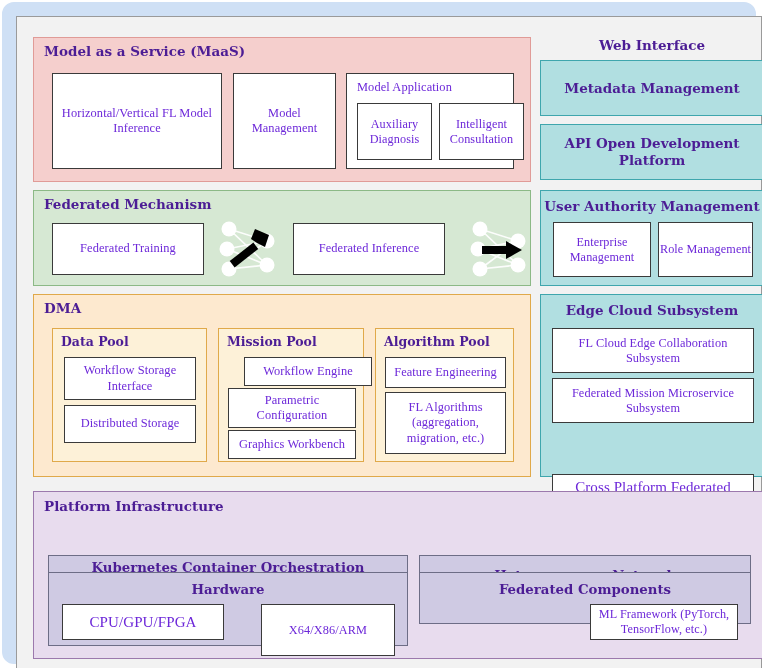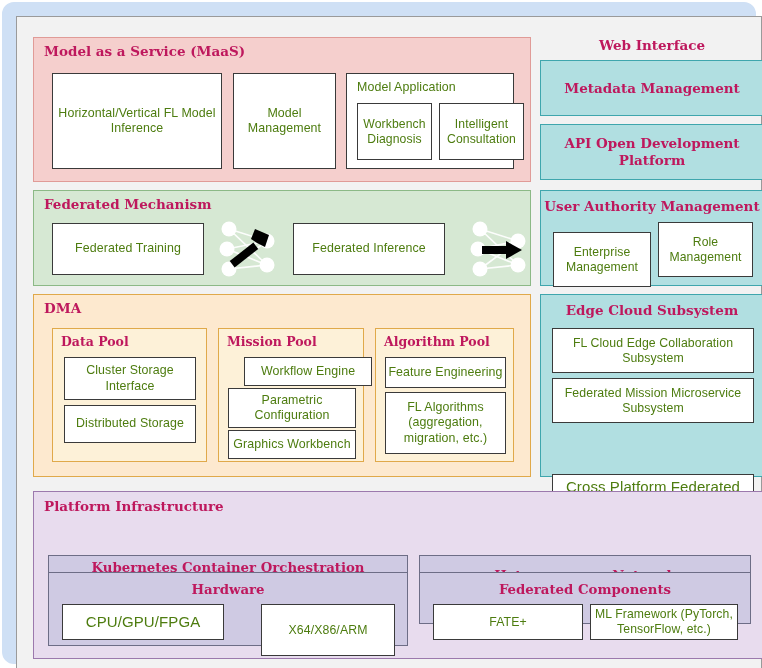--- a/index.html
+++ b/index.html
@@ -22,25 +22,25 @@
     position:absolute;left:8px;top:8px;width:746px;height:654px;
     box-sizing:border-box;
     border:1px solid #9a9a9a;
     background:#f2f2f2;
   }
 
   
   .serif-title{
     font-family:"DejaVu Serif", serif;
     font-weight:bold;
-    color:#be185d;
+    color:#4c1d95;
   }
   .hand{
-    font-family:Liberation Sans, sans-serif;
-    color:#4d7c0f;
+    font-family:Liberation Serif, serif;
+    color:#6d28d9;
     letter-spacing:.1px;
   }
 
   
   .layer{position:absolute;box-sizing:border-box;}
   .layer > .layer-title{
     position:absolute;left:10px;top:5px;
     font-size:13.5px;
   }
 
@@ -112,21 +112,21 @@
     position:absolute;left:0;right:0;top:7px;text-align:center;font-size:13.5px;
   }
   .tealbox.centered{display:flex;align-items:center;justify-content:center;
     text-align:center;line-height:1.25;font-size:13.5px;}
 
   #tb-meta{left:523px;top:43px;width:224px;height:56px;}
   #tb-api{left:523px;top:107px;width:224px;height:56px;}
   #tb-user{left:523px;top:173px;width:224px;height:96px;}
   #tb-edge{left:523px;top:277px;width:224px;height:183px;}
 
-  #ua-b1{left:12px;top:31px;width:98px;height:55px;font-size:12.2px;margin-top:10px;}
+  #ua-b1{left:12px;top:31px;width:98px;height:55px;font-size:12.2px;}
   #ua-b2{left:117px;top:31px;width:95px;height:55px;font-size:12.2px;}
 
   #ec-b1{left:11px;top:33px;width:202px;height:45px;font-size:12.3px;}
   #ec-b2{left:11px;top:83px;width:202px;height:45px;font-size:12.3px;}
   #ec-b3{left:11px;top:133px;width:202px;height:45px;font-size:15px;margin-top:46px;}
 
   
   #platform{
     position:absolute;left:16px;top:474px;width:731px;height:168px;
     box-sizing:border-box;background:#e8dcee;border:1.5px solid #9c79ad;
@@ -159,21 +159,21 @@
   <div id="panel">
 
     <div id="maas" class="layer">
       <div class="layer-title serif-title">Model as a Service (MaaS)</div>
 
       <div id="maas-b1" class="wbox hand">Horizontal/Vertical FL Model Inference</div>
       <div id="maas-b2" class="wbox hand">Model Management</div>
 
       <div id="modelapp">
         <div class="ma-title hand">Model Application</div>
-        <div id="ma-b1" class="wbox hand">Workbench Diagnosis</div>
+        <div id="ma-b1" class="wbox hand">Auxiliary Diagnosis</div>
         <div id="ma-b2" class="wbox hand">Intelligent Consultation</div>
       </div>
     </div>
 
     <div id="fedmech" class="layer">
       <div class="layer-title serif-title">Federated Mechanism</div>
 
       <div id="fm-b1" class="wbox hand">Federated Training</div>
 
       <svg id="nn1" class="nn-icon" viewBox="0 0 62 60">
@@ -221,21 +221,21 @@
           <path d="M38 22 L54 31 L38 40 Z"></path>
         </g>
       </svg>
     </div>
 
     <div id="dma" class="layer">
       <div class="layer-title serif-title">DMA</div>
 
       <div id="pool1" class="pool">
         <div class="pool-title serif-title">Data Pool</div>
-        <div id="p1-b1" class="wbox hand">Cluster Storage Interface</div>
+        <div id="p1-b1" class="wbox hand">Workflow Storage Interface</div>
         <div id="p1-b2" class="wbox hand">Distributed Storage</div>
       </div>
 
       <div id="pool2" class="pool">
         <div class="pool-title serif-title">Mission Pool</div>
         <div id="p2-b1" class="wbox hand">Workflow Engine</div>
         <div id="p2-b2" class="wbox hand">Parametric Configuration</div>
         <div id="p2-b3" class="wbox hand">Graphics Workbench</div>
       </div>
 
@@ -272,19 +272,18 @@
       <div id="lav-net" class="lav centered serif-title">Heterogeneous Network</div>
 
       <div id="lav-hw" class="lav">
         <div class="lav-title serif-title">Hardware</div>
         <div id="hw-b1" class="wbox hand">CPU/GPU/FPGA</div>
         <div id="hw-b2" class="wbox hand">X64/X86/ARM</div>
       </div>
 
       <div id="lav-fc" class="lav">
         <div class="lav-title serif-title">Federated Components</div>
-        <div id="fc-b1" class="wbox hand">FATE+</div>
         <div id="fc-b2" class="wbox hand">ML Framework (PyTorch, TensorFlow, etc.)</div>
       </div>
     </div>
 
   </div>
 </div>
 
 </body></html>

